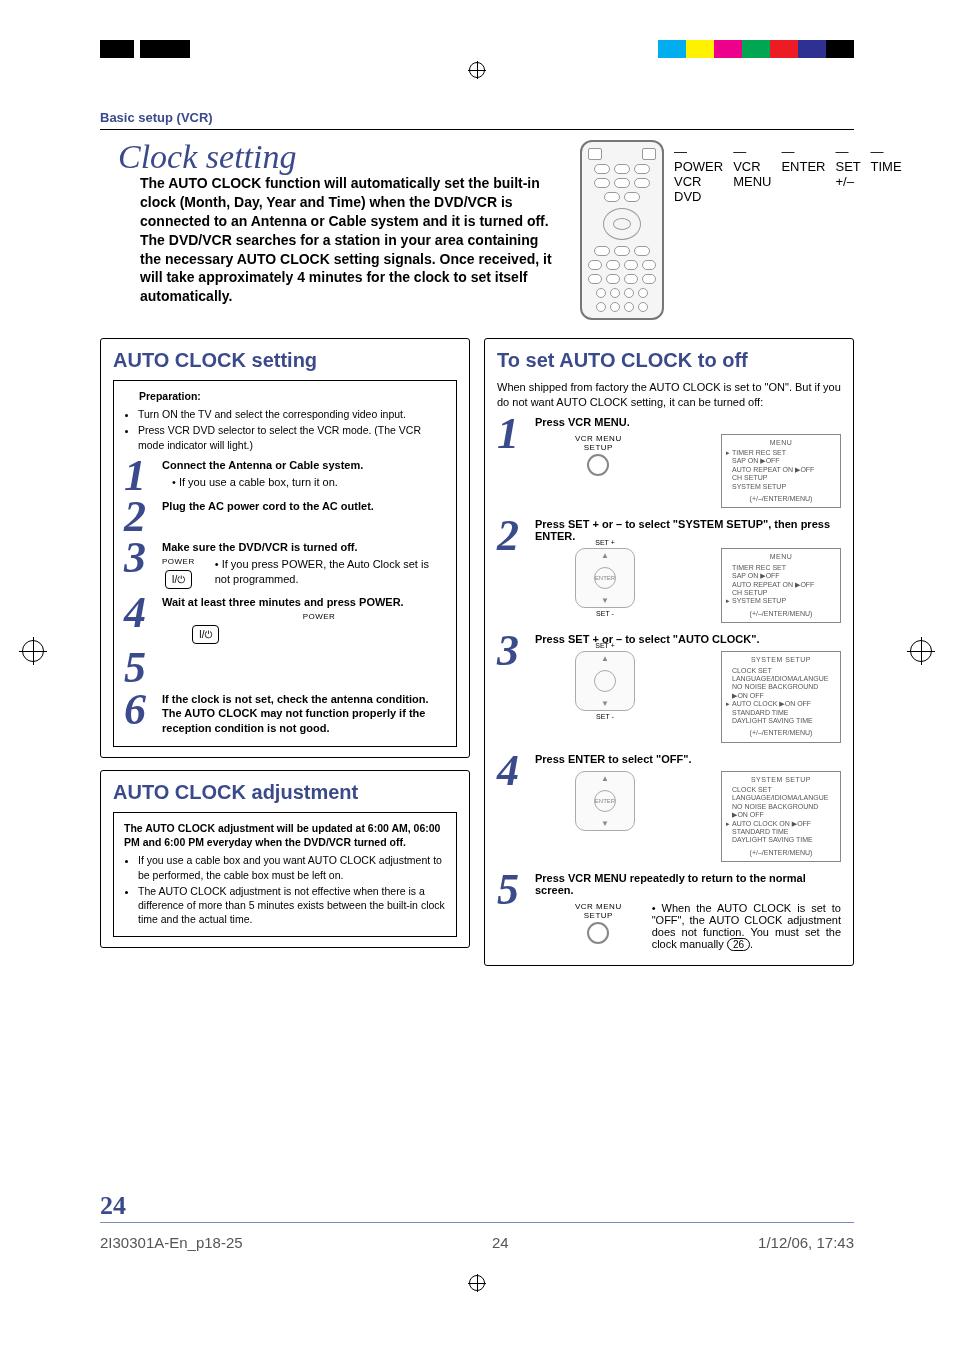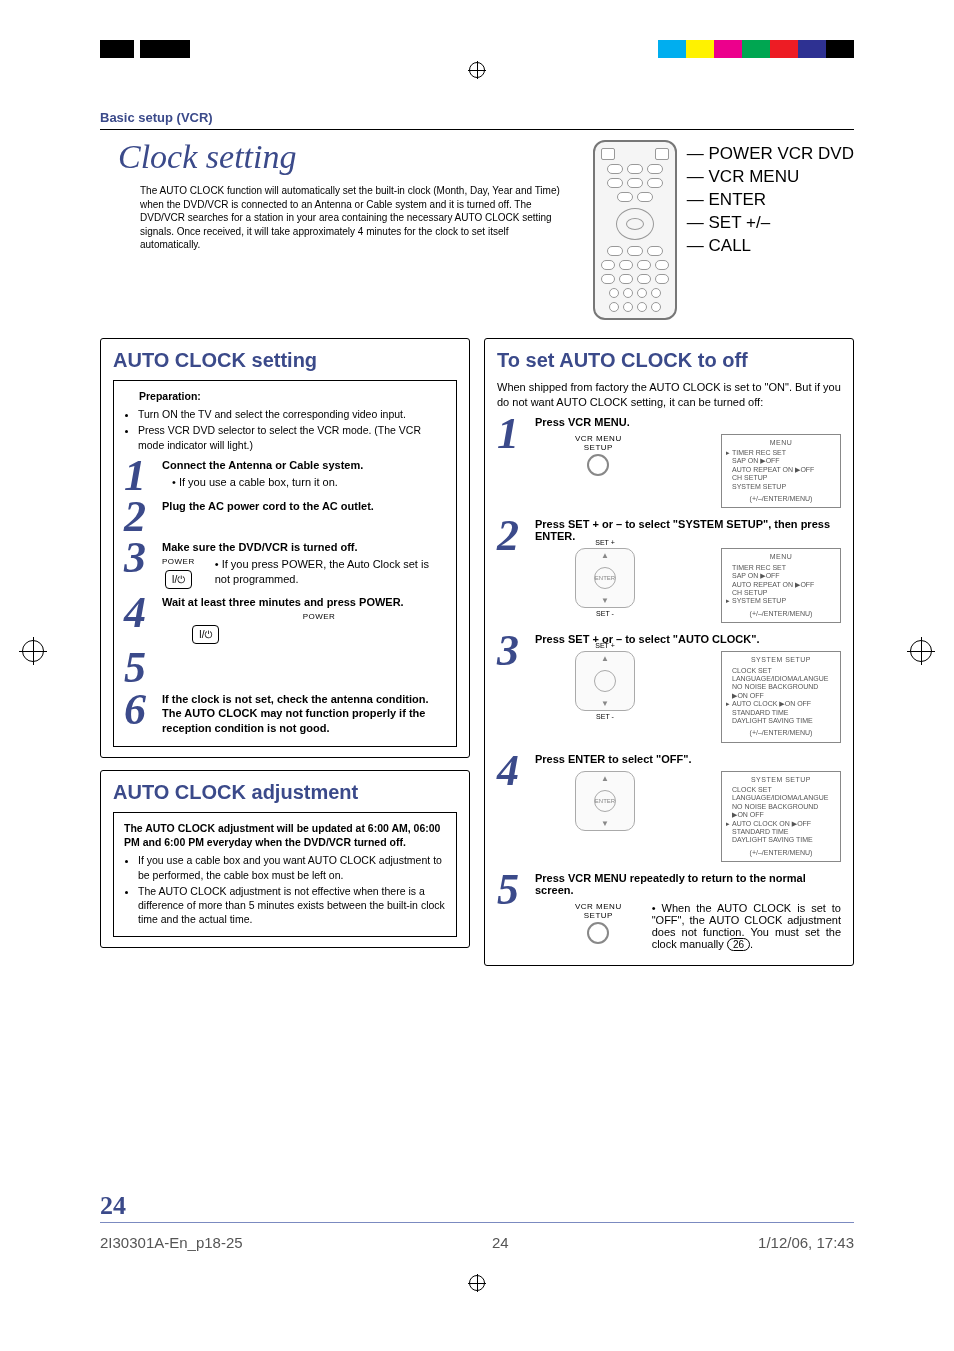--- a/index.html
+++ b/index.html
@@ -68,35 +68,35 @@
     line-height: 1;
   }
   .clock-title::before {
     content:"";
     position:absolute; left:0; top:-6px;
     width: 36px; height: 36px;
     background: radial-gradient(circle at 35% 35%, #b6c2e8 0%, #5f74c0 60%, #3e4f9e 100%);
     border-radius: 50%;
     z-index:-1;
   }
-  .intro { width: 420px; font-size: 10px; line-height: 1.35; margin: 10px 0 0 40px; }
+  .intro { width: 420px; font-size: 14px; line-height: 1.35; margin: 0 0 0 40px; font-weight: bold; }
   .remote-wrap { margin-left:auto; display:flex; gap:10px; }
   .remote {
     width: 84px; height: 180px;
     border: 2px solid #777; border-radius: 12px;
     background: #f5f5f5;
     padding: 6px;
     display:flex; flex-direction:column; gap:4px;
   }
   .rrow { display:flex; gap:4px; justify-content:center;}
   .rbtn { width:16px; height:10px; border:1px solid #999; border-radius:5px; background:#fff;}
   .rbtn.sq { border-radius:2px; width:14px; height:12px;}
   .rcircle { width:38px; height:38px; border:1px solid #999; border-radius:50%; margin:2px auto; position:relative;}
   .rcircle::after{content:"";position:absolute;inset:9px;border:1px solid #999;border-radius:50%;}
-  .remote-labels { display:flex; flex-direction:column; gap:3px; font-size:17px; padding-top:4px;}
+  .remote-labels { display:flex; flex-direction:row; gap:10px; font-size:13px; padding-top:4px;}
   .remote-labels div::before{ content:"— "; }
 
   .two-col { display:flex; gap:14px; margin-top:18px; }
   .col { flex:1; }
   .box { border:1px solid #000; border-radius:3px; padding:10px 12px; margin-bottom:12px;}
   .box-title { color:#3b4a8a; font-weight:bold; font-size:20px; margin-bottom:8px;}
   .inner { border:1px solid #000; padding:8px 10px; margin-top:8px; font-size:10.5px; line-height:1.35;}
   .prep-title{ font-weight:bold;padding-left:15px;}
   ul.bullets{ margin:4px 0 0 0; padding-left:14px;}
   ul.bullets li{ margin-bottom:2px;}
@@ -216,21 +216,21 @@
               <div class="rbtn" style="border-radius:50%;width:10px;height:10px"></div>
               <div class="rbtn" style="border-radius:50%;width:10px;height:10px"></div>
               <div class="rbtn" style="border-radius:50%;width:10px;height:10px"></div>
             </div>
         </div>
         <div class="remote-labels">
           <div>POWER VCR DVD</div>
           <div>VCR MENU</div>
           <div>ENTER</div>
           <div>SET +/–</div>
-          <div>CALL</div>
+          <div>TIME</div>
         </div>
       </div>
     </div>
 
     <div class="two-col">
 
       <div class="col">
         <div class="box">
           <div class="box-title">AUTO CLOCK setting</div>
 

